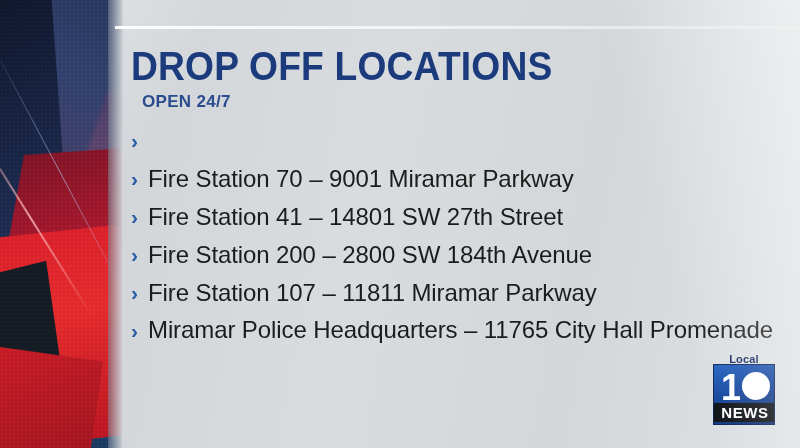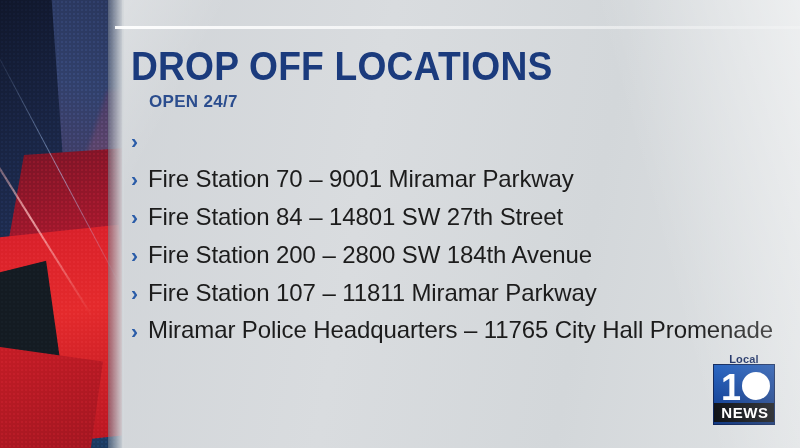--- a/index.html
+++ b/index.html
@@ -110,21 +110,21 @@
     line-height:40px;
     font-weight:bold;
     color:#1b3b7d;
     letter-spacing:0.2px;
     transform:scaleX(0.93);
     transform-origin:left center;
     white-space:nowrap;
   }
   #subtitle {
     margin-top:7px;
-    margin-left:18px;
+    margin-left:11px;
     font-size:17px;
     line-height:18px;
     font-weight:bold;
     color:#2b4d8e;
     letter-spacing:0.3px;
   }
 
   #list { margin-top:13px; }
   .item {
     display:flex;
@@ -218,21 +218,21 @@
     <div id="list">
       <div class="item">
         <span class="chev">›</span>
       </div>
       <div class="item">
         <span class="chev">›</span>
         <span class="item-text">Fire Station 70 – 9001 Miramar Parkway</span>
       </div>
       <div class="item">
         <span class="chev">›</span>
-        <span class="item-text">Fire Station 84 – 14801 SW 27th Street</span>
+        <span class="item-text">Fire Station 41 – 14801 SW 27th Street</span>
       </div>
       <div class="item">
         <span class="chev">›</span>
         <span class="item-text">Fire Station 200 – 2800 SW 184th Avenue</span>
       </div>
       <div class="item">
         <span class="chev">›</span>
         <span class="item-text">Fire Station 107 – 11811 Miramar Parkway</span>
       </div>
       <div class="item wrap">

